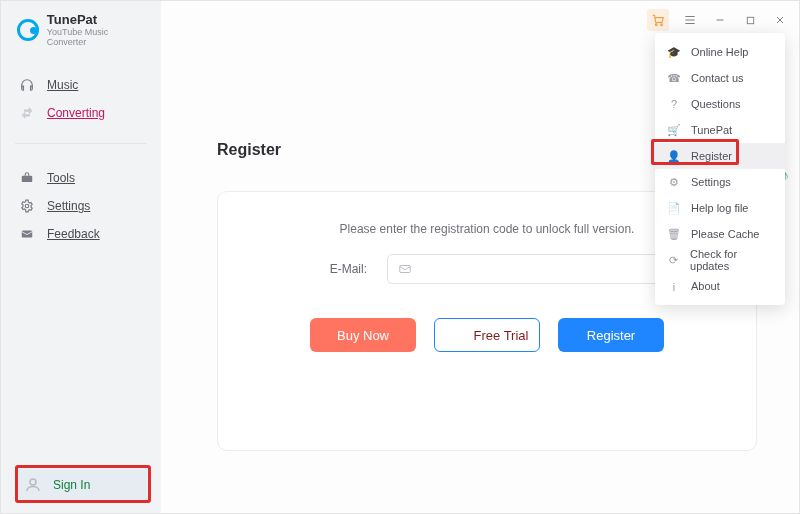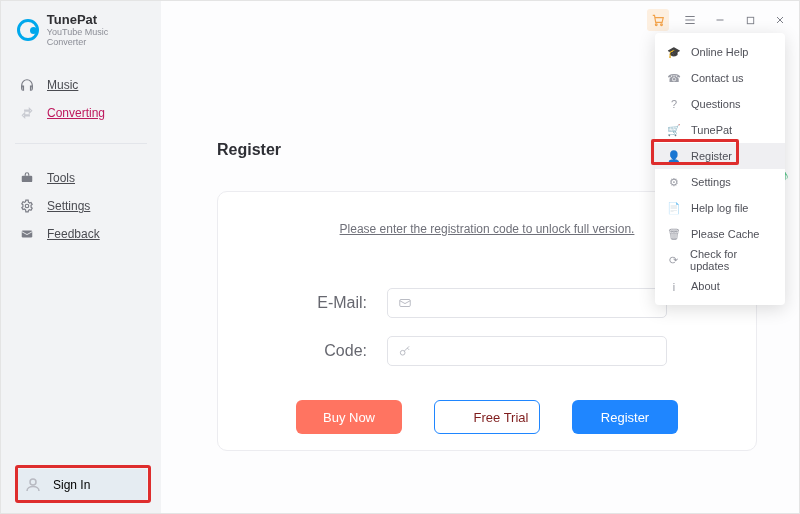--- a/index.html
+++ b/index.html
@@ -12,35 +12,35 @@
   .brand-sub { font-size: 9px; color:#8b8d96; }
   .nav { padding: 14px 0 10px; }
   .nav-item { display:flex; align-items:center; height:28px; padding: 0 18px; font-size:12px; color:#4a4b51; cursor:pointer;text-decoration:underline; }
   .nav-item.muted { color:#be185d; }
   .nav-item .ic { width:16px; height:16px; margin-right:12px; display:inline-flex; align-items:center; justify-content:center; color:#7a7c85; }
   .nav-item.muted .ic { color:#c9cbd2; }
   .divider { height:1px; background:#e3e5ea; margin:6px 14px; }
   .sidebar-bottom { margin-top:auto; padding: 0 14px 14px; }
   .signin { display:flex; align-items:center; height:32px; padding:0 8px; background:#e5ecf2; border-radius:2px; cursor:pointer; }
   .signin .ic { width:20px; height:20px; margin-right:10px; display:inline-flex; align-items:center; justify-content:center; color:#b8bac2; }
-  .signin span { font-size:12px; color:#000000; }
+  .signin span { font-size:12px; color:#15803d; }
   .highlight-red { position:absolute; border:3px solid #de2d2d; pointer-events:none; }
   .hl-signin { left:14px; bottom:10px; width:136px; height:38px; border-radius:3px; }
   .main { position:absolute; left:160px; top:0; right:0; bottom:0; background:#fdfdfe; }
   .topbar { position:absolute; right:10px; top:8px; display:flex; align-items:center; gap:12px; }
   .topbar .cart { width:22px; height:22px; border-radius:3px; background:#fdefe0; display:flex; align-items:center; justify-content:center; color:#f2a24a; cursor:pointer; }
   .topbar .tb-ic { width:18px; height:18px; display:flex; align-items:center; justify-content:center; color:#7d7f88; cursor:pointer; }
   .page-title { position:absolute; left:56px; top:140px; font-size:16px; font-weight:700; color:#2e2f35; }
   .card { position:absolute; left:56px; top:190px; width:540px; height:260px; border:1px solid #ececf0; border-radius:10px; padding:30px 36px 22px; background:#fff; }
-  .card-msg { text-align:center; font-size:12px; color:#6f7079; margin-bottom:52px;text-decoration:underline; }
+  .card-msg { text-align:center; font-size:12px; color:#6f7079; margin-bottom:18px; }
   .form-row { display:flex; align-items:center; justify-content:center; margin-bottom:18px; }
-  .form-label { width:60px; text-align:right; font-size:16px; color:#66676f; margin-right:20px; }
+  .form-label { width:60px; text-align:right; font-size:12px; color:#66676f; margin-right:20px; }
   .form-input { width:280px; height:30px; border:1px solid #e2e3e8; border-radius:5px; display:flex; align-items:center; padding:0 10px; color:#b5b7c0; background:#fff; }
   .form-input .ic { width:16px; display:inline-flex; color:#b5b7c0; }
-  .btn-row { display:flex; justify-content:center; gap:32px; margin-top:34px; }
+  .btn-row { display:flex; justify-content:center; gap:18px; margin-top:34px; }
   .btn { width:106px; height:34px; border-radius:6px; display:flex; align-items:center; justify-content:center; font-size:13px; font-weight:500; cursor:pointer; }
   .btn-buy { background:#ff7461; color:#fff; }
   .btn-trial { background:#fff; border:1.5px solid #1f86ff; color:#7f1d1d;padding-left:28px; }
   .btn-reg { background:#1f86ff; color:#fff; }
   .dropdown { position:absolute; right:14px; top:32px; width:130px; background:#fff; border-radius:4px; box-shadow:0 4px 18px rgba(0,0,0,0.14); padding:6px 0; }
   .dd-item { display:flex; align-items:center; height:26px; padding:0 12px; font-size:11px; color:#4f5058; cursor:pointer; }
   .dd-item.sel { background:#efeff2; }
   .dd-item .ic { width:14px; margin-right:10px; color:#9a9ca5; display:inline-flex; align-items:center; justify-content:center; }
   .hl-register { right:60px; top:138px; width:88px; height:26px; border-radius:2px; }
   .deco { position:absolute; }
@@ -175,31 +175,20 @@
       <div class="form-label">E-Mail:</div>
       <div class="form-input" title="">
         <span class="ic">
             <svg width="14" height="14" viewBox="0 0 24 24" fill="none" stroke="currentColor" stroke-width="1.6">
               <rect x="3" y="6" width="18" height="12" rx="2"></rect>
               <path d="M3 8l9 5 9-5"></path>
             </svg>
           </span>
       </div>
     </div>
-    <div class="form-row">
-      <div class="form-label">Code:</div>
-      <div class="form-input" title="">
-        <span class="ic">
-            <svg width="14" height="14" viewBox="0 0 24 24" fill="none" stroke="currentColor" stroke-width="1.6">
-              <circle cx="8" cy="15" r="4"></circle>
-              <path d="M11 12l8-8M16 7l3 3"></path>
-            </svg>
-          </span>
-      </div>
-    </div>
     <div class="btn-row">
       <div class="btn btn-buy">
           <span>Buy Now</span>
         </div>
       <div class="btn btn-trial">
           <span>Free Trial</span>
         </div>
       <div class="btn btn-reg">
           <span>Register</span>
         </div>

